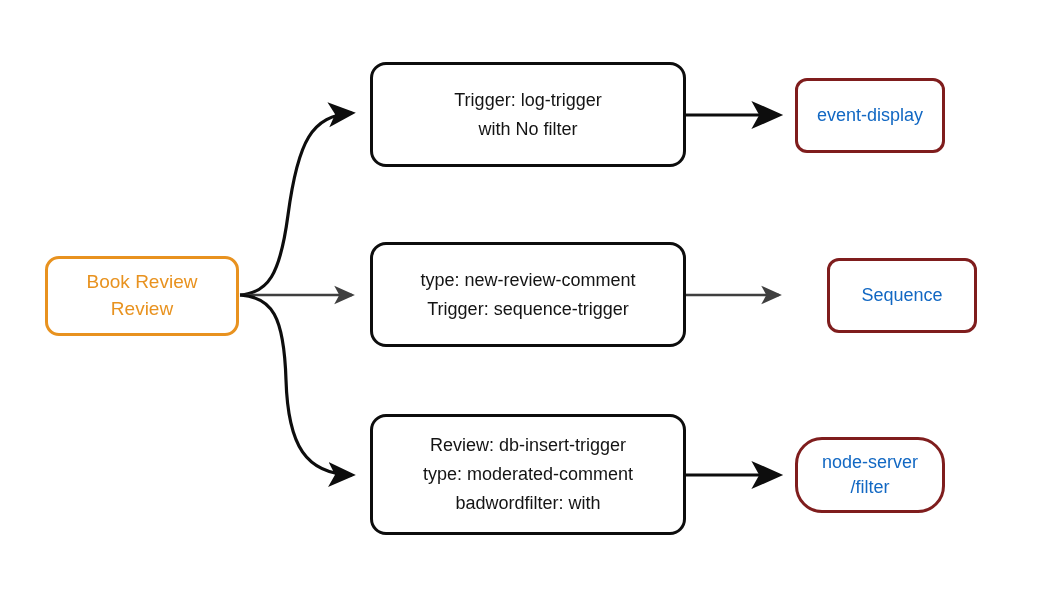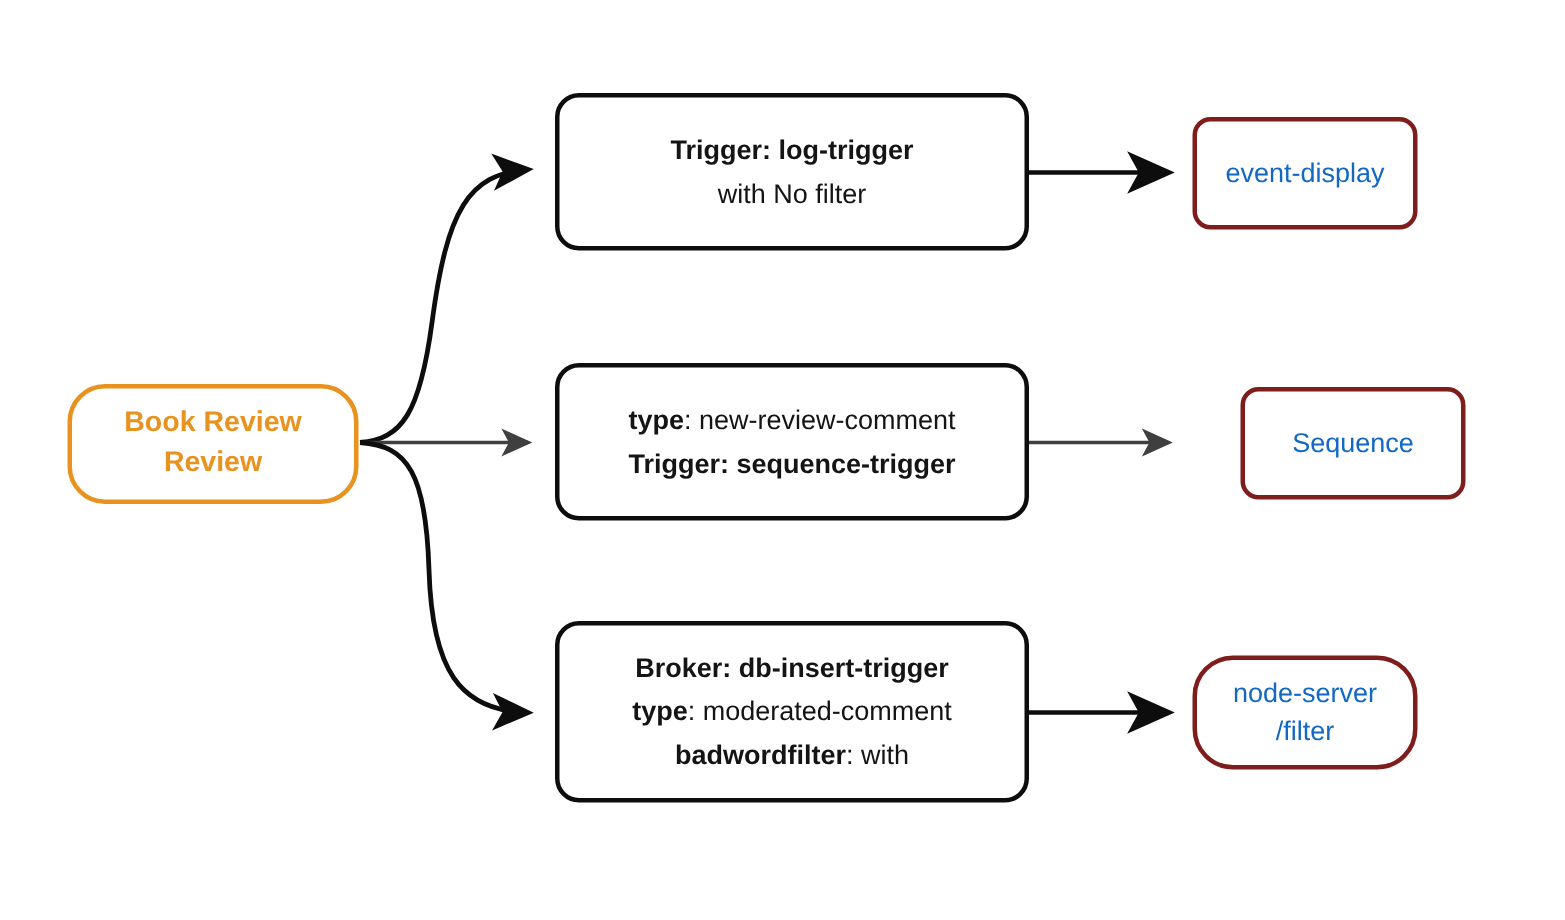--- a/index.html
+++ b/index.html
@@ -31,45 +31,44 @@
     box-sizing: border-box;
     background: #ffffff;
     display: flex;
     flex-direction: column;
     align-items: center;
     justify-content: center;
     text-align: center;
   }
   .node-source {
     border: 3px solid #e8921f;
-    border-radius: 25px;
+    border-radius: 14px;
     color: #e8921f;
     font-size: 19px;
     line-height: 1.42;
-    font-weight: bold;
   }
   .node-process {
     border: 3.2px solid #0d0d0d;
     border-radius: 16px;
     color: #141414;
     font-size: 18px;
     line-height: 1.60;
   }
   .node-target {
     border: 3px solid #7f1d1d;
     border-radius: 12px;
     color: #1268c3;
     font-size: 18px;
     line-height: 1.40;
   }
   .node-line {
     white-space: nowrap;
   }
   .bold {
-    font-weight: bold;
+    font-weight: normal;
   }
 </style>
 </head>
 <body>
 
 <div id="diagram-canvas">
 
   <svg id="edge-layer" viewBox="0 0 1043 613" xmlns="http://www.w3.org/2000/svg">
     <defs>
       <marker id="arrow-black" markerWidth="9" markerHeight="9" refX="7.4" refY="4.5" orient="auto" markerUnits="strokeWidth">
@@ -101,21 +100,21 @@
       <span class="node-line"><span class="bold">Trigger: log-trigger</span></span>
       <span class="node-line"><span>with No filter</span></span>
     </div>
 
   <div class="node node-process" style="left: 370px; top: 242px; width: 316px; height: 105px;">
       <span class="node-line"><span class="bold">type</span><span>: new-review-comment</span></span>
       <span class="node-line"><span class="bold">Trigger: sequence-trigger</span></span>
     </div>
 
   <div class="node node-process" style="left: 370px; top: 414px; width: 316px; height: 121px;">
-      <span class="node-line"><span class="bold">Broker: db-insert-trigger</span></span>
+      <span class="node-line"><span class="bold">Review: db-insert-trigger</span></span>
       <span class="node-line"><span class="bold">type</span><span>: moderated-comment</span></span>
       <span class="node-line"><span class="bold">badwordfilter</span><span>: with</span></span>
     </div>
 
   <div class="node node-target" style="left: 795px; top: 78px; width: 150px; height: 75px;">
       <span class="node-line">event-display</span>
     </div>
 
   <div class="node node-target" style="left: 795px; top: 258px; width: 150px; height: 75px; margin-left: 32px;">
       <span class="node-line">Sequence</span>

